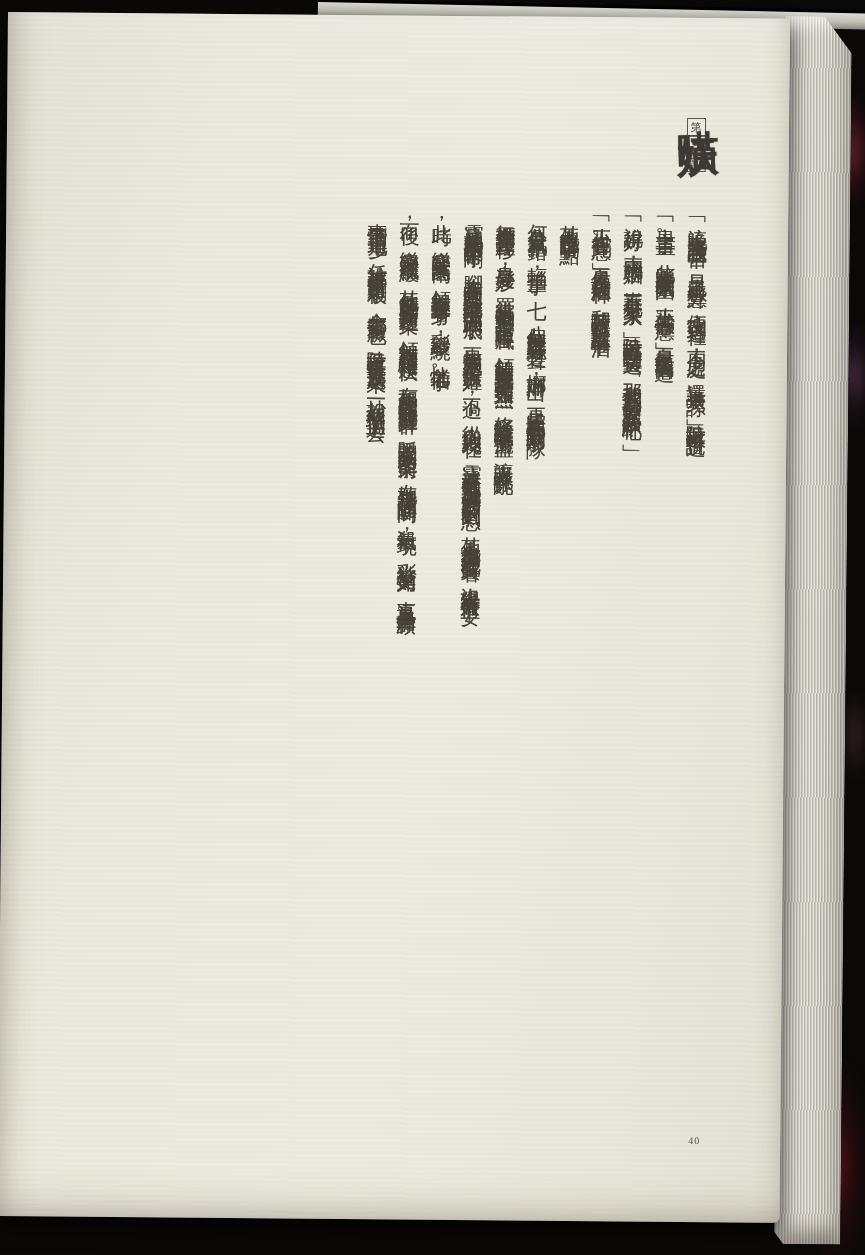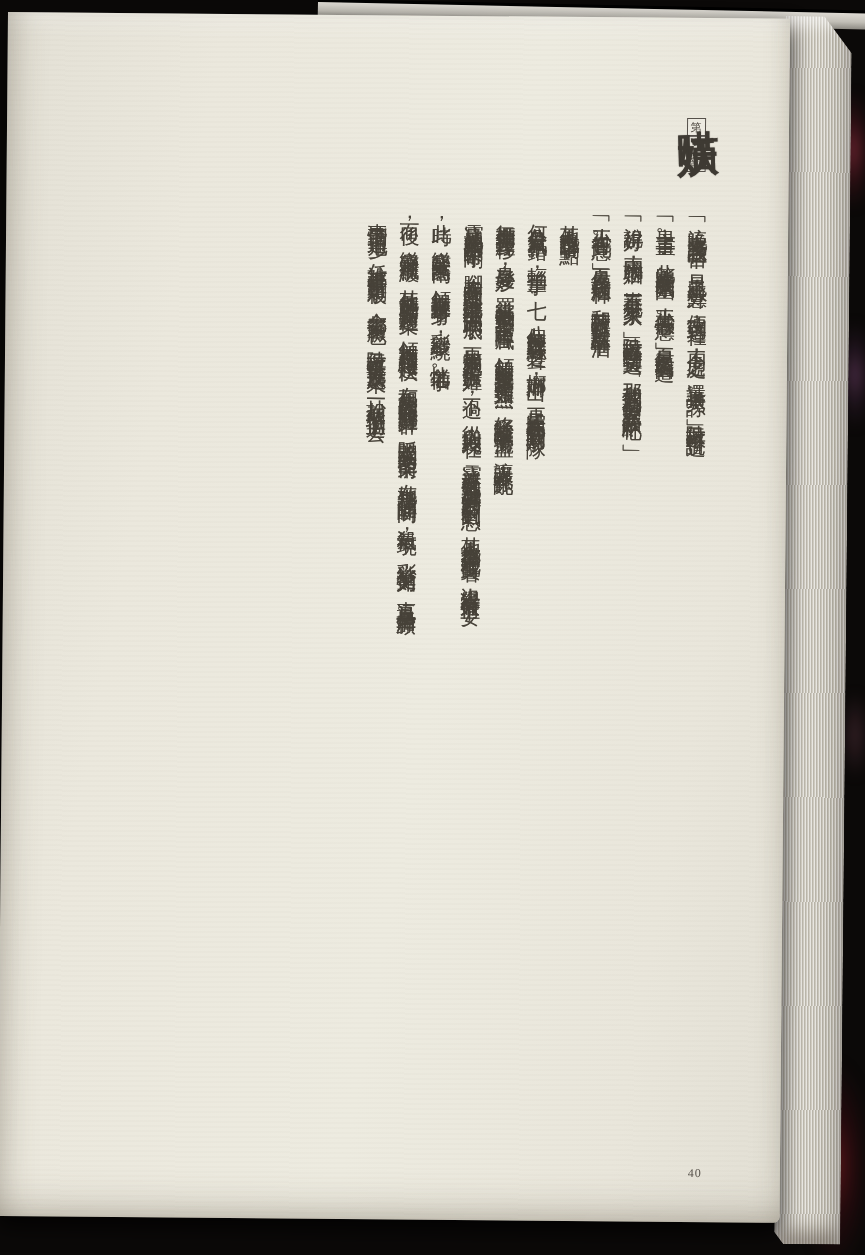--- a/index.html
+++ b/index.html
@@ -72,22 +72,22 @@
     position:absolute;right:74px;top:150px;height:952px;
     writing-mode:vertical-rl;
     font-size:20px;line-height:32px;letter-spacing:2.6px;
     color:#474239;
     text-shadow:0 0 .5px rgba(71,66,57,.55);
   }
   .page-text p{margin:0;padding:0;text-indent:2.1em;}
 
   
   .page-number{
-    position:absolute;left:690px;top:1148px;
-    font-size:12px;color:#56514a;letter-spacing:1px;
+    position:absolute;left:690px;top:1117px;
+    font-size:10px;color:#56514a;letter-spacing:1px;
   }
 
   
   .grain{
     position:absolute;inset:0;pointer-events:none;border-radius:inherit;
     background:repeating-linear-gradient(0deg,rgba(120,110,95,.025) 0 2px,transparent 2px 5px);
   }
 </style>
 </head>
 <body>

